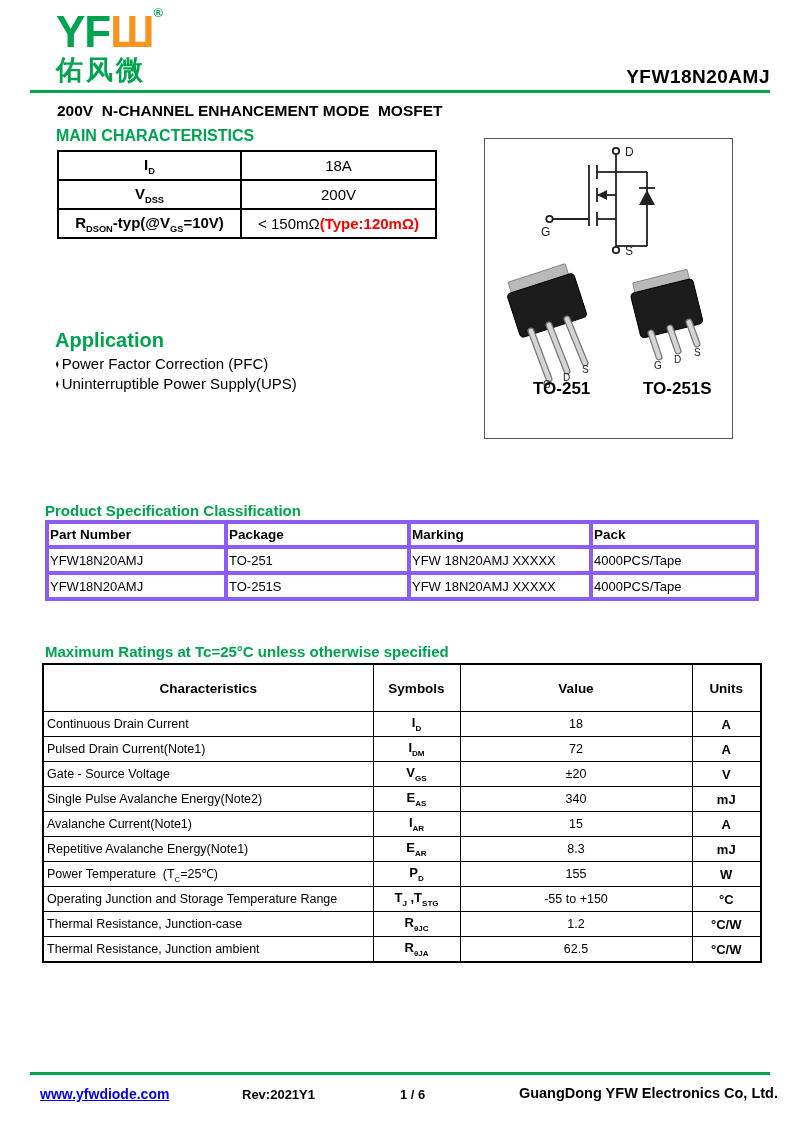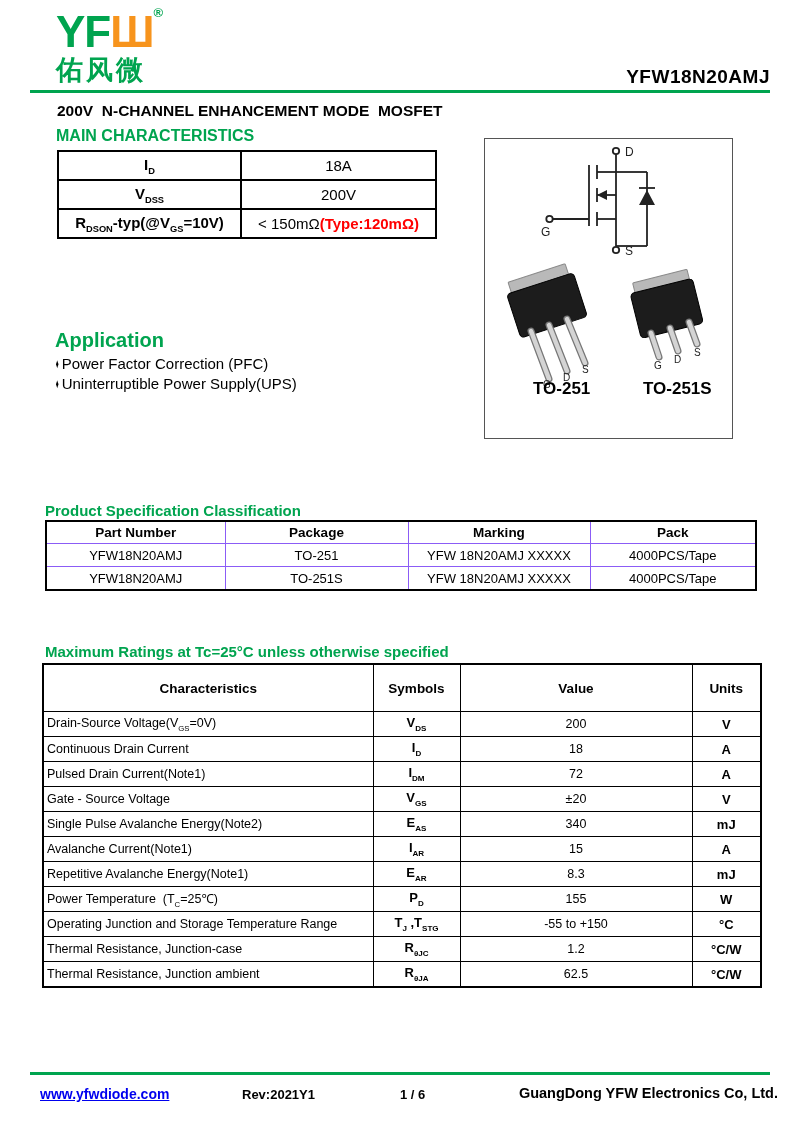--- a/index.html
+++ b/index.html
@@ -39,21 +39,21 @@
   .pkg-label.p1{left:48px;}
   .pkg-label.p2{left:158px;}
   svg text{font-family:"Liberation Sans",sans-serif;fill:#222;}
 
   
   .app-list{position:absolute;left:54px;top:354px;font-size:15px;line-height:20px;}
   .bullet{display:inline-block;transform:scaleX(.45);font-size:13px;margin-right:1px;vertical-align:1px;}
 
   
   .ps-table{position:absolute;left:45px;top:520px;width:710px;border-collapse:collapse;table-layout:fixed;border:2px solid #000;}
-  .ps-table th,.ps-table td{border:1px solid #8b5cf6;text-align:center;vertical-align:middle;}
+  .ps-table th,.ps-table td{border:4px solid #8b5cf6;text-align:left;vertical-align:middle;}
   .ps-table th{height:19px;font-size:13.5px;}
   .ps-table td{height:20px;font-size:13px;}
 
   
   .mr-table{position:absolute;left:42px;top:663px;width:718px;border-collapse:collapse;table-layout:fixed;border:2px solid #000;}
   .mr-table th,.mr-table td{border:1px solid #000;vertical-align:middle;}
   .mr-table th{height:44px;font-size:13.5px;text-align:center;}
   .mr-table td{height:22px;font-size:12.5px;text-align:center;}
   .mr-table td.mr-char{text-align:left;padding-left:3px;}
   .mr-table td.mr-sym,.mr-table td.mr-units{font-weight:bold;font-size:13px;}
@@ -216,26 +216,20 @@
     <thead>
       <tr>
         <th>Characteristics</th>
         <th>Symbols</th>
         <th>Value</th>
         <th>Units</th>
       </tr>
     </thead>
     <tbody id="mr-body">
         <tr>
-          <td class="mr-char"><span class="seg">Drain-Source Voltage(V</span><sub class="seg">GS</sub><span class="seg">=0V)</span></td>
-          <td class="mr-sym"><span class="seg">V</span><sub class="seg">DS</sub></td>
-          <td class="mr-value">200</td>
-          <td class="mr-units">V</td>
-        </tr>
-        <tr>
           <td class="mr-char"><span class="seg">Continuous Drain Current</span></td>
           <td class="mr-sym"><span class="seg">I</span><sub class="seg">D</sub></td>
           <td class="mr-value">18</td>
           <td class="mr-units">A</td>
         </tr>
         <tr>
           <td class="mr-char"><span class="seg">Pulsed Drain Current(Note1)</span></td>
           <td class="mr-sym"><span class="seg">I</span><sub class="seg">DM</sub></td>
           <td class="mr-value">72</td>
           <td class="mr-units">A</td>

